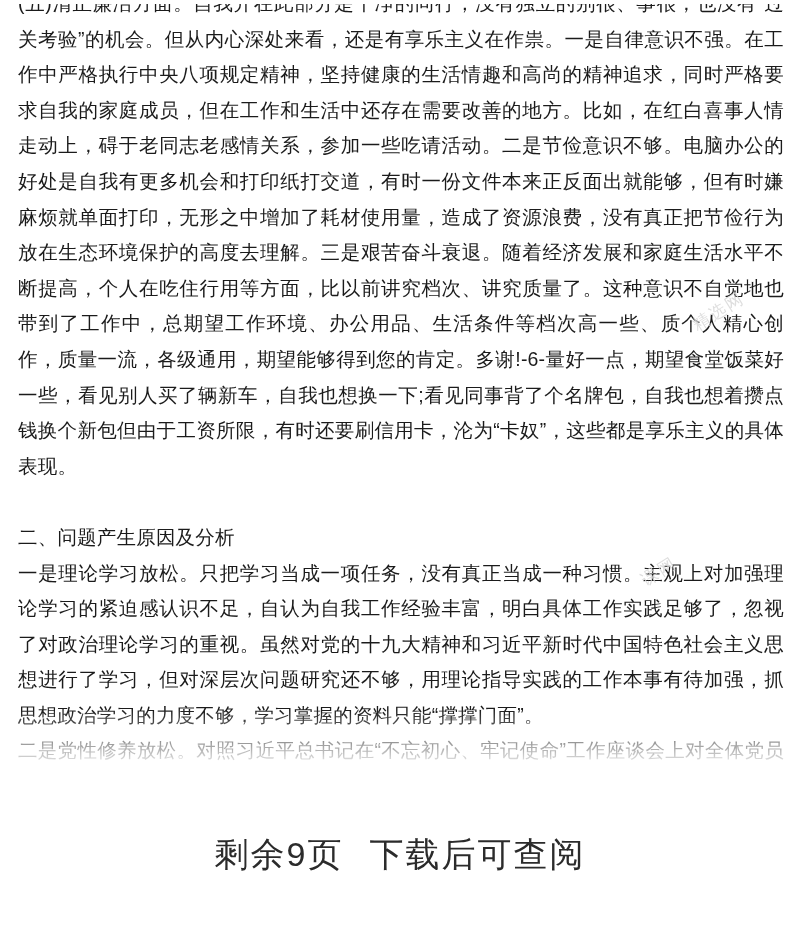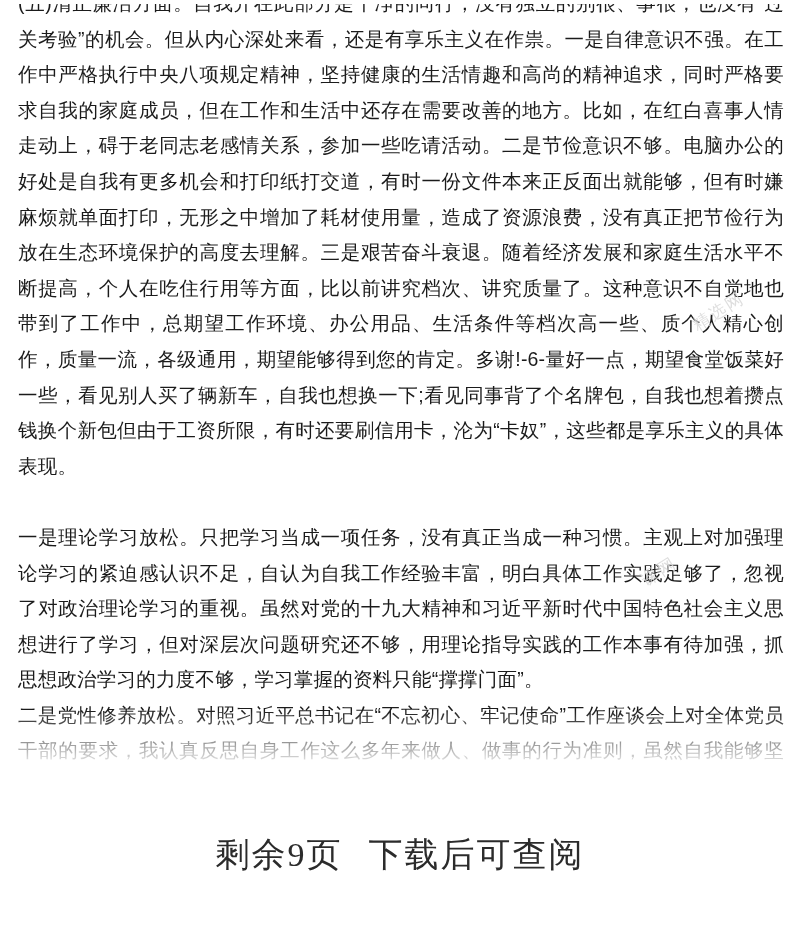--- a/index.html
+++ b/index.html
@@ -94,21 +94,21 @@
     height: 150px;
     background: #ffffff;
     display: flex;
     align-items: center;
     justify-content: center;
   }
   .footer-text {
     font-size: 34px;
     color: #2b2b2b;
     letter-spacing: 2px;
-    font-family: Liberation Serif, serif;
+    font-family: Liberation Sans, sans-serif;
     white-space: nowrap;
   }
   .footer-gap {
     display: inline-block;
     width: 26px;
   }
   .top-clip-mask {
     position: absolute;
     left: 0;
     top: 0;
@@ -121,20 +121,21 @@
 </head>
 <body>
 
 <div id="doc-page">
 
   <div class="doc-body">
     <p class="para clipped-top">(五)清正廉洁方面。自我开在此部分是干净的同行，没有独立的别很、事很，也没有“过关考验”的机会。但从内心深处来看，还是有享乐主义在作祟。一是自律意识不强。在工作中严格执行中央八项规定精神，坚持健康的生活情趣和高尚的精神追求，同时严格要求自我的家庭成员，但在工作和生活中还存在需要改善的地方。比如，在红白喜事人情走动上，碍于老同志老感情关系，参加一些吃请活动。二是节俭意识不够。电脑办公的好处是自我有更多机会和打印纸打交道，有时一份文件本来正反面出就能够，但有时嫌麻烦就单面打印，无形之中增加了耗材使用量，造成了资源浪费，没有真正把节俭行为放在生态环境保护的高度去理解。三是艰苦奋斗衰退。随着经济发展和家庭生活水平不断提高，个人在吃住行用等方面，比以前讲究档次、讲究质量了。这种意识不自觉地也带到了工作中，总期望工作环境、办公用品、生活条件等档次高一些、质个人精心创作，质量一流，各级通用，期望能够得到您的肯定。多谢!-6-量好一点，期望食堂饭菜好一些，看见别人买了辆新车，自我也想换一下;看见同事背了个名牌包，自我也想着攒点钱换个新包但由于工资所限，有时还要刷信用卡，沦为“卡奴”，这些都是享乐主义的具体表现。</p>
 
     <div class="spacer-line"></div>
 
+    <p class="heading-line">二、问题产生原因及分析</p>
 
 
     <p class="para">一是理论学习放松。只把学习当成一项任务，没有真正当成一种习惯。主观上对加强理论学习的紧迫感认识不足，自认为自我工作经验丰富，明白具体工作实践足够了，忽视了对政治理论学习的重视。虽然对党的十九大精神和习近平新时代中国特色社会主义思想进行了学习，但对深层次问题研究还不够，用理论指导实践的工作本事有待加强，抓思想政治学习的力度不够，学习掌握的资料只能“撑撑门面”。</p>
 
     <p class="para">二是党性修养放松。对照习近平总书记在“不忘初心、牢记使命”工作座谈会上对全体党员干部的要求，我认真反思自身工作这么多年来做人、做事的行为准则，虽然自我能够坚持清廉的从政操守，在大是大非面前能够坚定立场，在各式各样的诱惑下能够经受得住考验，可是随着时间的推移，习惯于以工作代替党性锻炼，实际上自我的党性还远远未达标，导致自身“抵抗力”有所下降，对自我的要求不严、标准不高，自身党性修养有所放松。</p>
 
   </div>
 
   <div class="watermark wm-1">精选网</div>
   <div class="watermark wm-2">课网</div>

